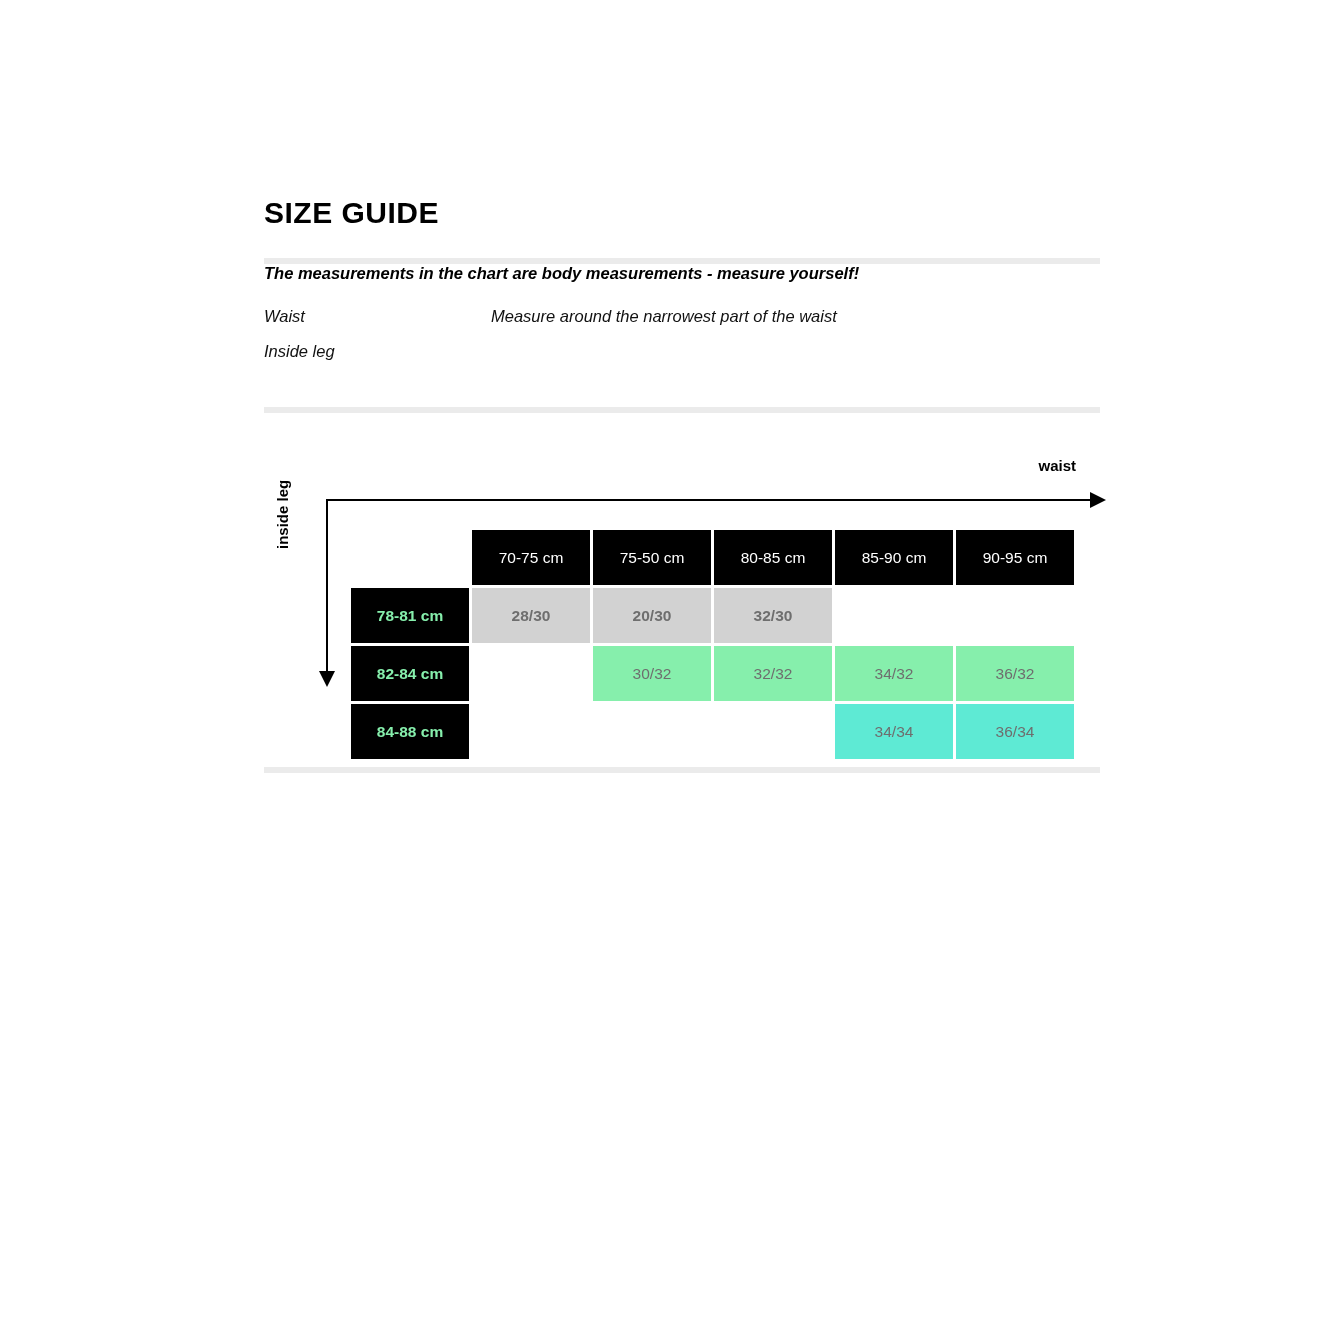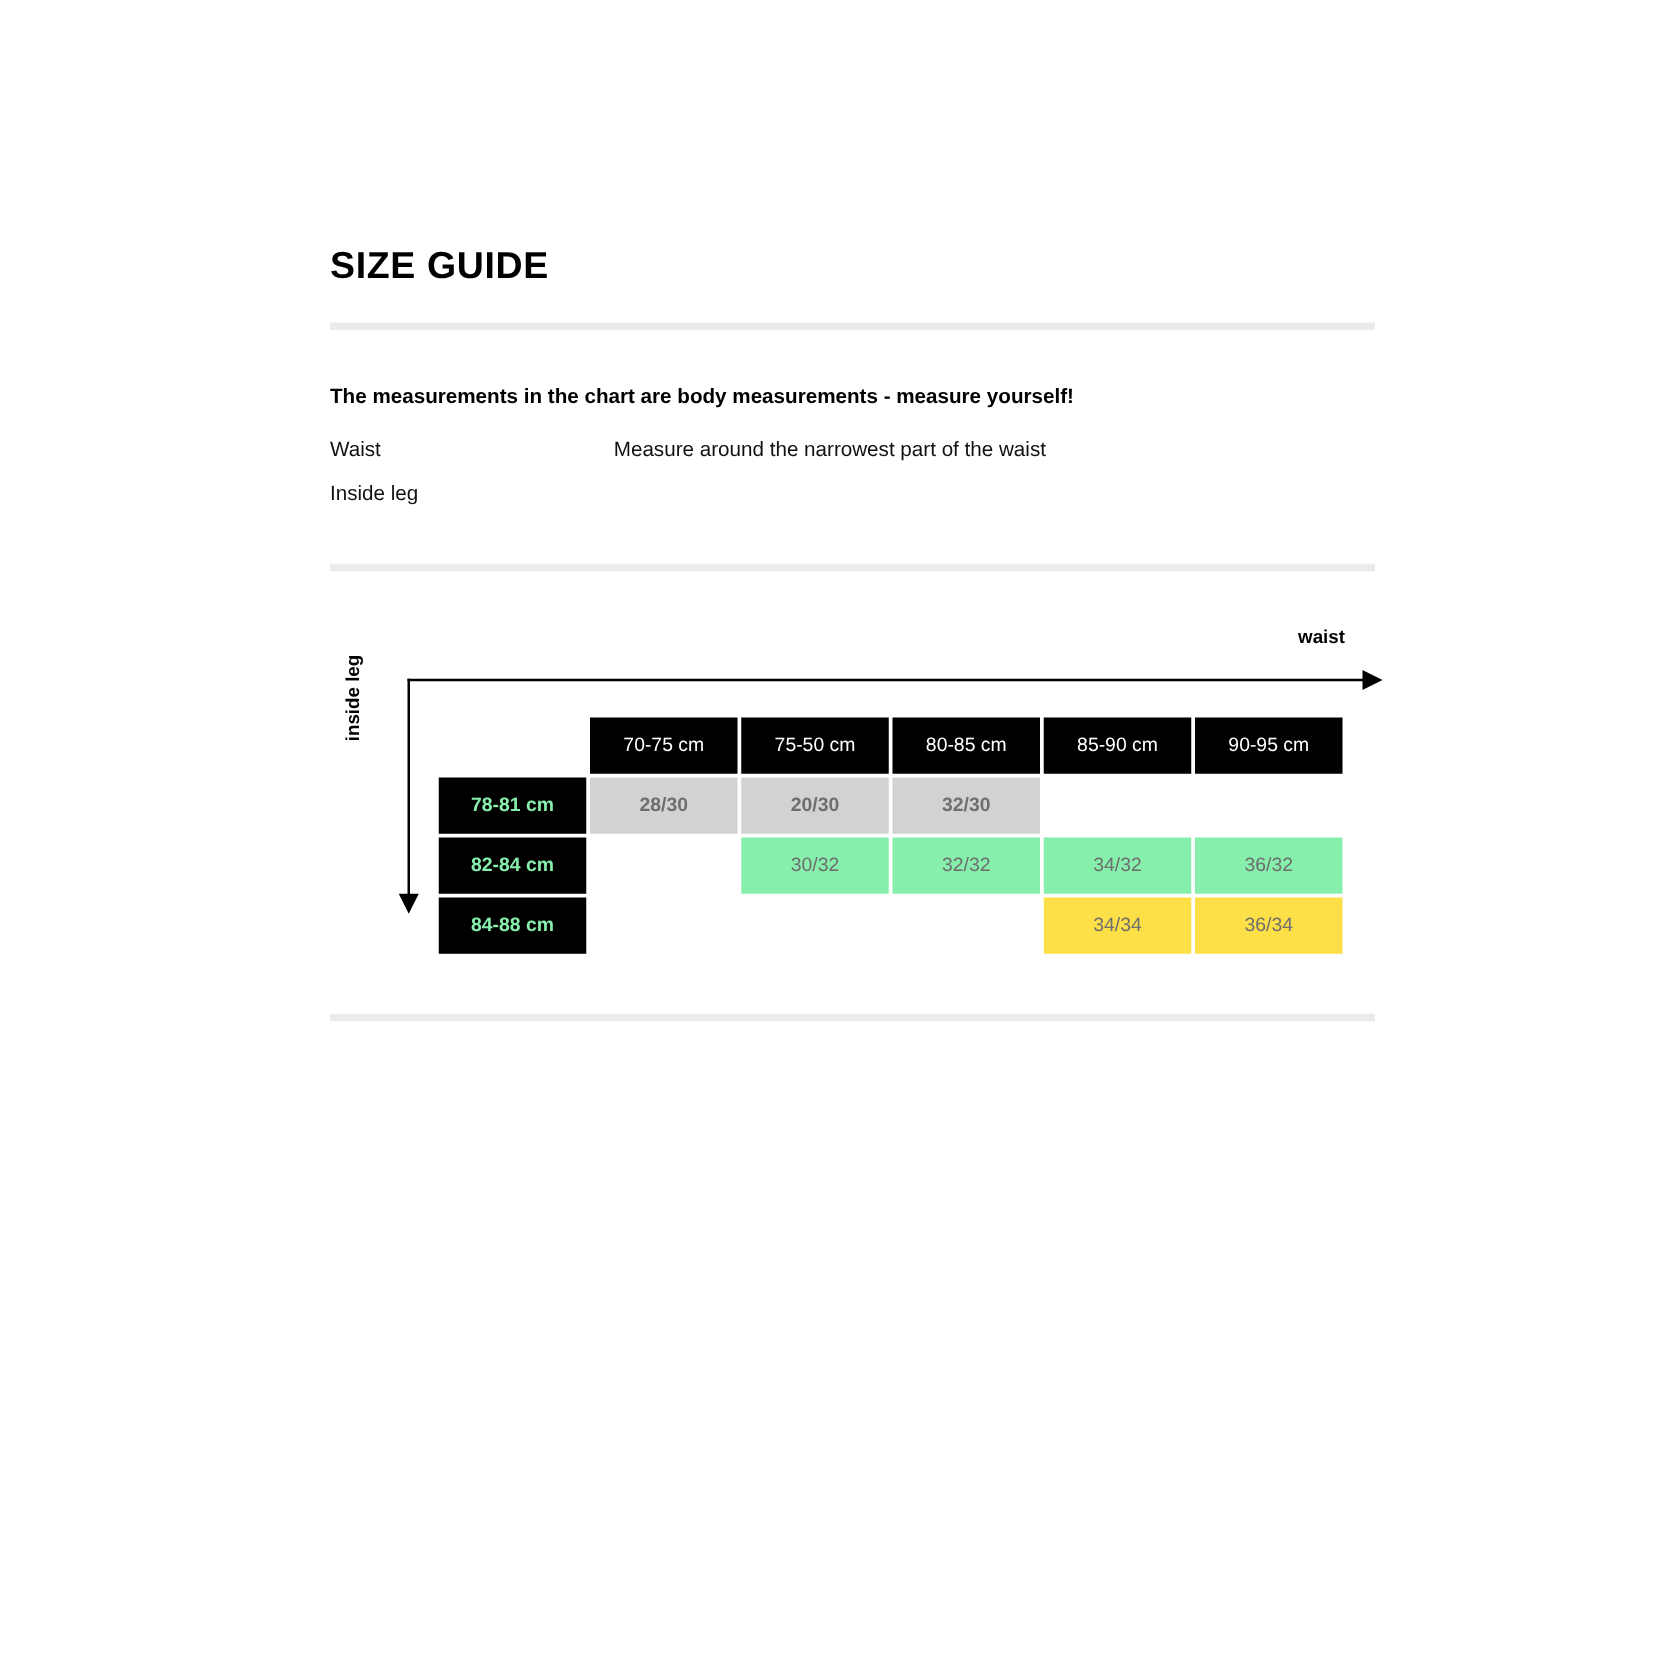--- a/index.html
+++ b/index.html
@@ -27,22 +27,22 @@
     letter-spacing: 0.5px;
     margin: 0 0 28px 0;
     color: #000000;
   }
   .rule {
     height: 6px;
     background: #ebebeb;
     width: 836px;
   }
   .intro {
-    margin-top: 44px;
     margin-bottom: 0;
+    font-style: italic;
   }
   .intro-head {
     font-size: 16.5px;
     font-weight: bold;
     color: #000000;
     margin-bottom: 24px;
   }
   .def-row {
     display: flex;
     margin-bottom: 16px;
@@ -121,21 +121,21 @@
   }
   table.grid {
     position: absolute;
     left: 84px;
     top: 78px;
     border-collapse: separate;
     border-spacing: 3px;
   }
   table.grid td {
     width: 118px;
-    height: 45px;
+    height: 55px;
     text-align: center;
     vertical-align: middle;
     font-size: 15.5px;
     padding: 0;
   }
   td.corner {
     background: transparent;
   }
   td.hdr {
     background: #000000;
@@ -149,21 +149,21 @@
   td.cell-a {
     background: #d2d2d2;
     color: #6e6e6e;
     font-weight: bold;
   }
   td.cell-b {
     background: #86efac;
     color: #6e6e6e;
   }
   td.cell-c {
-    background: #fde047;
+    background: #5eead4;
     color: #6e6e6e;
   }
   td.empty {
     background: transparent;
   }
   .rule-3 {
     margin-top: 18px;
   }
 </style>
 </head>

